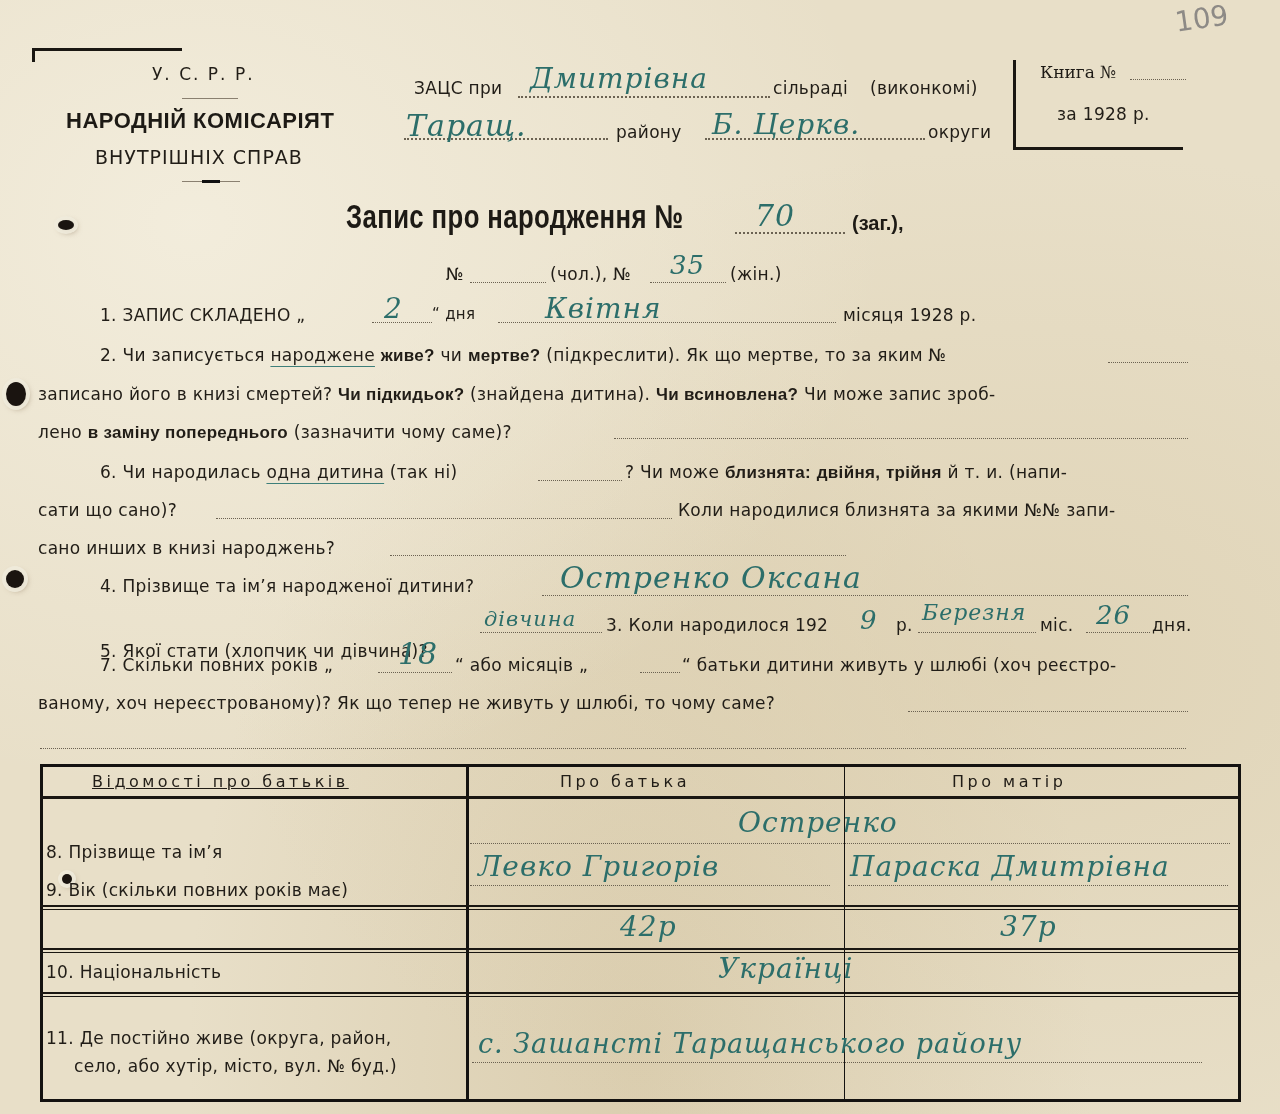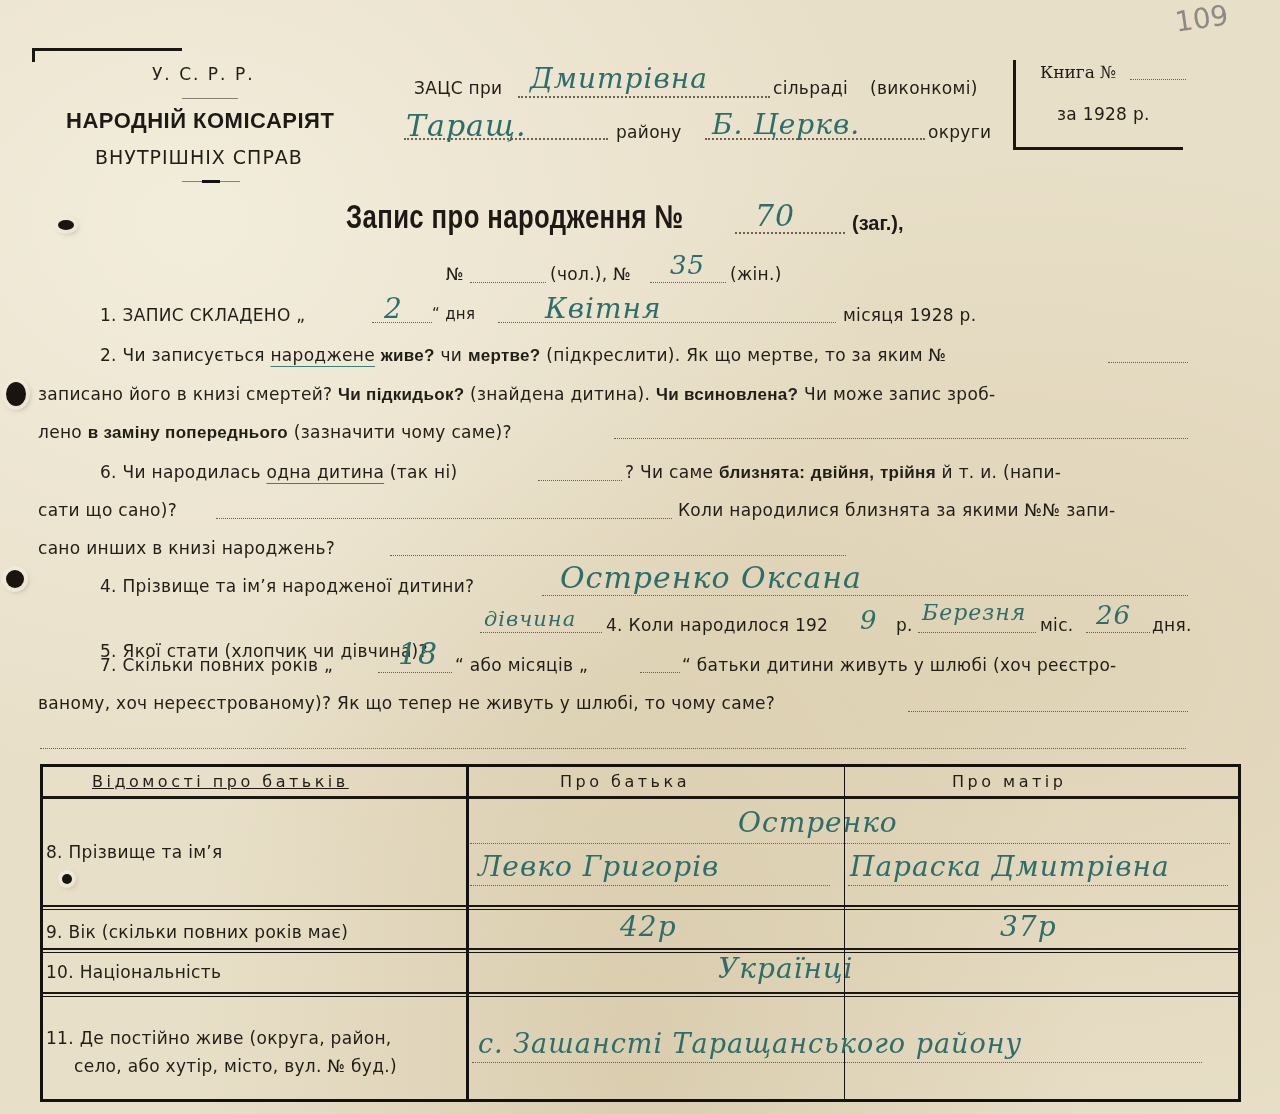--- a/index.html
+++ b/index.html
@@ -128,42 +128,42 @@
 </div>
 <div class="dots" style="left:614px;top:438px;width:574px;border-bottom-width:1px;"></div>
 
 <div class="abs print" style="left:100px;top:462px;">
   <span>6. Чи народилась</span>
   <span class="ul">одна дитина</span>
   <span>(так ні)</span>
 </div>
 <div class="dots" style="left:538px;top:480px;width:84px;border-bottom-width:1px;"></div>
 <div class="abs print" style="left:625px;top:462px;">
-  <span>? Чи саме</span>
+  <span>? Чи може</span>
   <span class="cond">близнята:</span>
   <span class="cond">двійня,</span>
   <span class="cond">трійня</span>
   <span>й т. и. (напи-</span>
 </div>
 <div class="abs print" style="left:38px;top:500px;">сати що сано)?</div>
 <div class="dots" style="left:216px;top:518px;width:456px;border-bottom-width:1px;"></div>
 <div class="abs print" style="left:678px;top:500px;">Коли народилися близнята за якими №№ запи-</div>
 <div class="abs print" style="left:38px;top:538px;">сано инших в книзі народжень?</div>
 <div class="dots" style="left:390px;top:555px;width:456px;border-bottom-width:1px;"></div>
 
 <div class="hole" style="left:6px;top:570px;width:18px;height:18px;"></div>
 <div class="abs print" style="left:100px;top:576px;">4. Прізвище та ім’я народженої дитини?</div>
 <div class="dots" style="left:542px;top:595px;width:646px;border-bottom-width:1px;"></div>
 <div class="abs hand" style="left:560px;top:560px;font-size:30px;">Остренко Оксана</div>
 
 <div class="abs print" style="left:100px;top:641px;">5. Якої стати (хлопчик чи дівчина)?</div>
 <div class="dots" style="left:480px;top:632px;width:122px;border-bottom-width:1px;"></div>
 <div class="abs hand" style="left:484px;top:607px;font-size:21px;">дівчина</div>
 
-<div class="abs print" style="left:606px;top:615px;">4. Коли народилося 192</div>
+<div class="abs print" style="left:606px;top:615px;">3. Коли народилося 192</div>
 <div class="abs hand" style="left:860px;top:605px;font-size:26px;">9</div>
 <div class="abs print" style="left:896px;top:615px;">р.</div>
 <div class="dots" style="left:918px;top:632px;width:118px;border-bottom-width:1px;"></div>
 <div class="abs hand" style="left:922px;top:600px;font-size:22px;">Березня</div>
 <div class="abs print" style="left:1040px;top:615px;">міс.</div>
 <div class="dots" style="left:1086px;top:632px;width:64px;border-bottom-width:1px;"></div>
 <div class="abs hand" style="left:1096px;top:600px;font-size:26px;">26</div>
 <div class="abs print" style="left:1152px;top:615px;">дня.</div>
 
 <div class="abs print" style="left:100px;top:655px;">7. Скільки повних років „</div>
@@ -196,21 +196,21 @@
 
 <div class="hole" style="left:62px;top:874px;width:10px;height:10px;"></div>
 <div class="abs print cell-lbl" style="left:46px;top:842px;">8. Прізвище та ім’я</div>
 <div class="dots" style="left:470px;top:843px;width:760px;border-bottom-width:1px;"></div>
 <div class="abs hand" style="left:738px;top:806px;font-size:28px;">Остренко</div>
 <div class="dots" style="left:470px;top:885px;width:360px;border-bottom-width:1px;"></div>
 <div class="abs hand" style="left:478px;top:850px;font-size:28px;">Левко Григорів</div>
 <div class="dots" style="left:848px;top:885px;width:380px;border-bottom-width:1px;"></div>
 <div class="abs hand" style="left:850px;top:850px;font-size:28px;">Парaскa Дмитрівнa</div>
 
-<div class="abs print cell-lbl" style="left:46px;top:922px;">9. Вік (скільки повних років має)</div>
+<div class="abs print cell-lbl" style="left:46px;top:880px;">9. Вік (скільки повних років має)</div>
 <div class="abs hand" style="left:620px;top:910px;font-size:28px;">42р</div>
 <div class="abs hand" style="left:1000px;top:910px;font-size:28px;">37р</div>
 
 <div class="abs print cell-lbl" style="left:46px;top:962px;">10. Національність</div>
 <div class="abs hand" style="left:718px;top:952px;font-size:28px;">Українці</div>
 
 <div class="abs print cell-lbl" style="left:46px;top:1028px;">11. Де постійно живе (округа, район,</div>
 <div class="abs print cell-lbl" style="left:74px;top:1056px;">село, або хутір, місто, вул. № буд.)</div>
 <div class="dots" style="left:472px;top:1062px;width:730px;border-bottom-width:1px;"></div>
 <div class="abs hand" style="left:478px;top:1028px;font-size:27px;">с. Зaшaнсті Тaрaщанського району</div>

